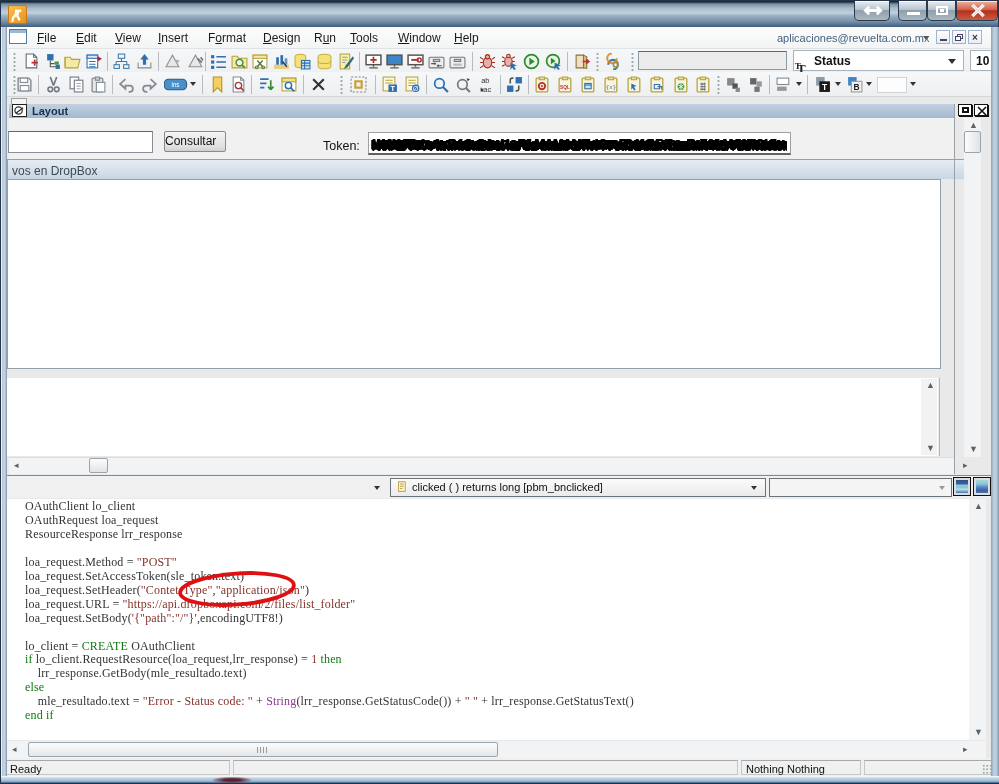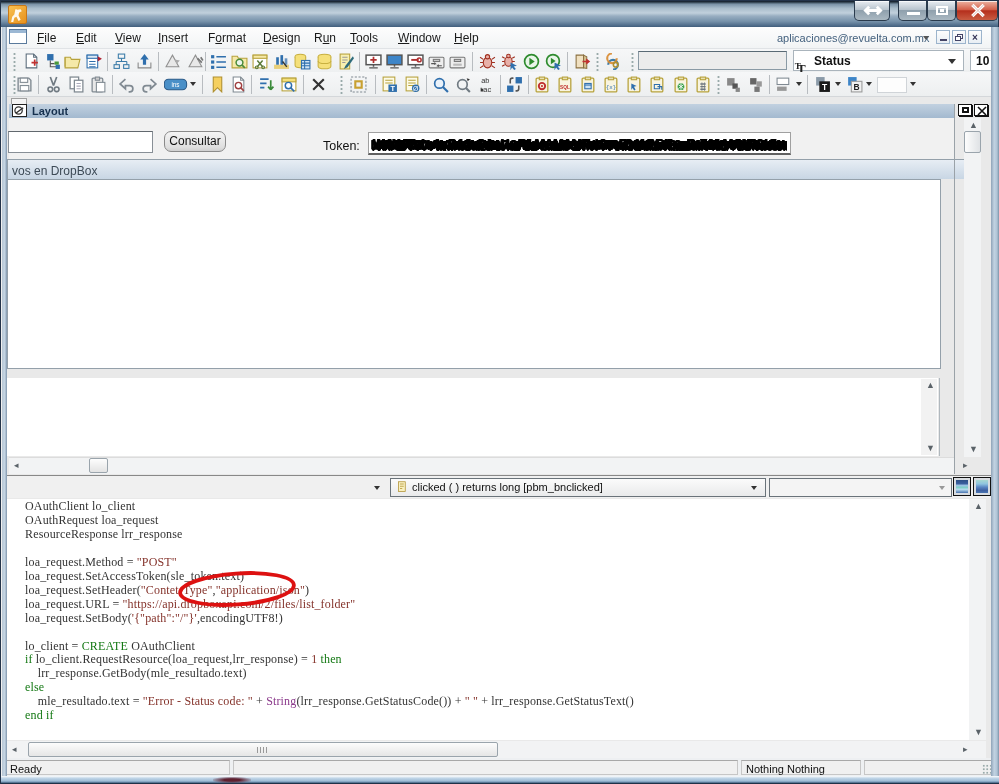--- a/index.html
+++ b/index.html
@@ -26,21 +26,21 @@
 #lborder{position:absolute;left:1px;top:26px;width:5px;height:752px;background:linear-gradient(90deg,#b7c6d4,#c6d6e4 55%,#8fa3b8 90%,#6d8094);z-index:50}
 #rborder{position:absolute;left:990px;top:26px;width:8px;height:752px;background:linear-gradient(90deg,#8fa3b8,#c2d3e2 40%,#b0c4d6 75%,#7d93a8);z-index:50}
 
 #paneltab{position:absolute;left:10px;top:97px;width:16px;height:7px;background:#f4f4f4;border:1px solid #a0a0a0;border-bottom:none}
 #panelhdr{position:absolute;left:8px;top:103px;width:945px;height:14px;background:linear-gradient(#c2d1e0,#a3b9cf)}
 #panelicon{position:absolute;left:11px;top:103px;width:15px;height:13px;background:#fff;border:1px solid #222}
 #paneltitle{position:absolute;left:31px;top:104px;font-size:11px;font-weight:bold;color:#16304e}
 .pbtn{position:absolute;top:103px;width:14px;height:12px;background:#fff;border:1px solid #111;box-shadow:1px 1px 0 #111}
 #formstrip{position:absolute;left:8px;top:117px;width:945px;height:44px;background:#f1f1f1}
 #inp1{position:absolute;left:7px;top:130px;width:145px;height:22px;background:#fff;border:1px solid #888f96;border-top-color:#62686e}
-#btnconsultar{position:absolute;left:163px;top:130px;width:62px;height:21px;background:linear-gradient(#f4f4f4,#dfdfdf 80%,#d0d0d0);border:1px solid #8a8a8a;border-radius:7px;font-size:12px;color:#111;text-align:center;line-height:19px}
+#btnconsultar{position:absolute;left:163px;top:130px;width:62px;height:21px;background:linear-gradient(#f4f4f4,#dfdfdf 80%,#d0d0d0);border:1px solid #8a8a8a;border-radius:2px;font-size:12px;color:#111;text-align:left;line-height:19px}
 #tokenlbl{position:absolute;left:322px;top:138px;font-size:12.5px;color:#111}
 #tokenbox{position:absolute;left:367px;top:131px;width:423px;height:23px;background:#fff;border:1px solid #a0a0a0;border-bottom:2px solid #606060}
 #tokenscribble{position:absolute;left:2px;top:5px;width:416px;height:13px;overflow:hidden;font:bold 12px "Liberation Sans";letter-spacing:-2.5px;color:#000;white-space:nowrap;text-shadow:0.6px 0 #000,0 0.6px #000,-0.5px 0.3px #000}
 .scr2{position:absolute;left:2px;top:-1px}
 .scr3{position:absolute;left:1px;top:1px;letter-spacing:-2px}
 
 #band{position:absolute;left:6px;top:158px;width:974px;height:20px;background:linear-gradient(#e7edf4,#c8d6e4);border:1px solid #94a0aa;border-bottom:none}
 #bandtxt{position:absolute;left:4px;top:4px;font-size:12px;color:#3d4a56}
 #whitebox1{position:absolute;left:6px;top:178px;width:934px;height:190px;background:#fff;border:1px solid #94a0aa}
 #whitebox2{position:absolute;left:6px;top:377px;width:931px;height:78px;background:#fff}

